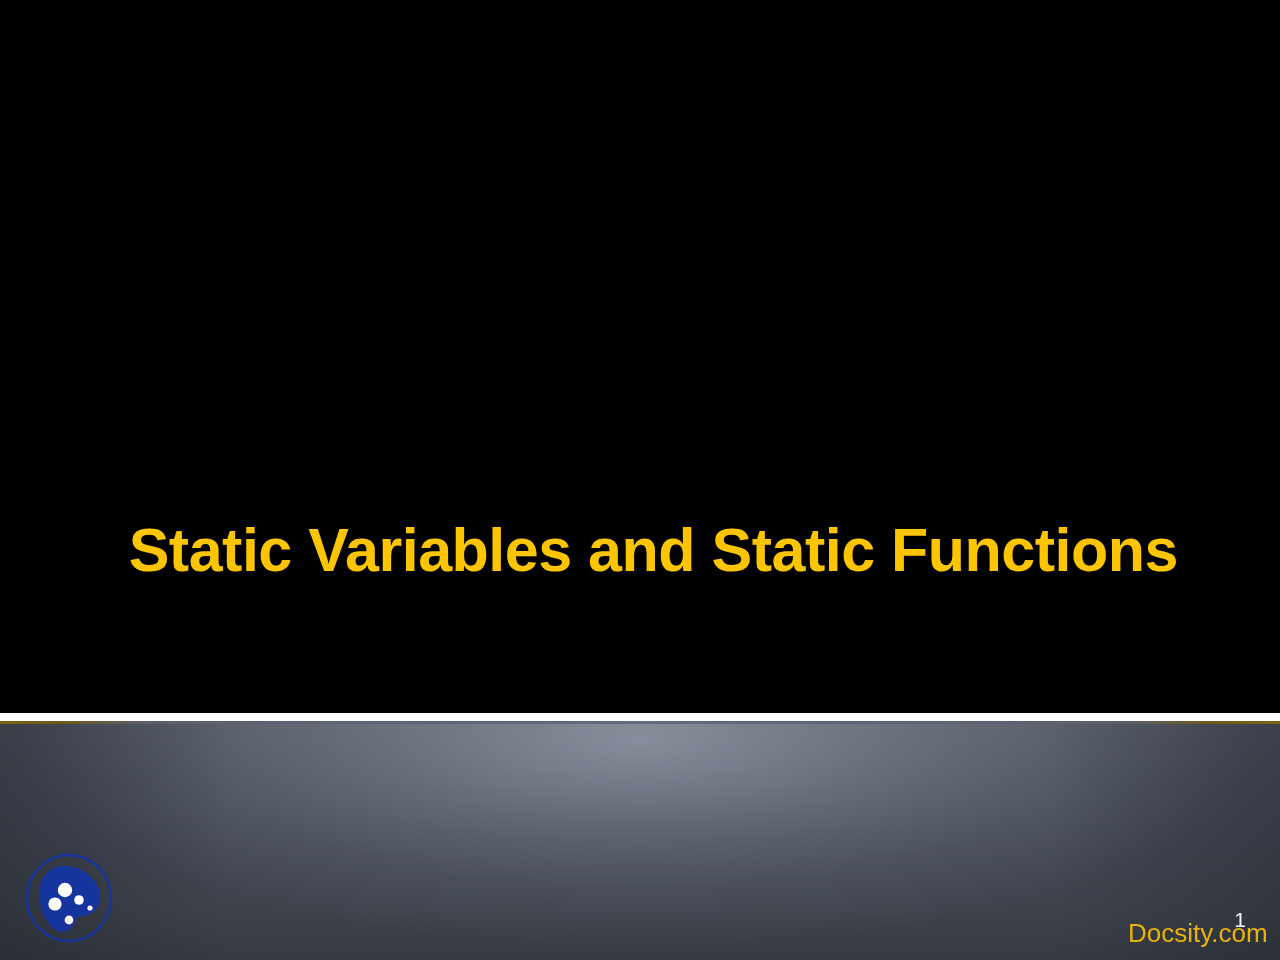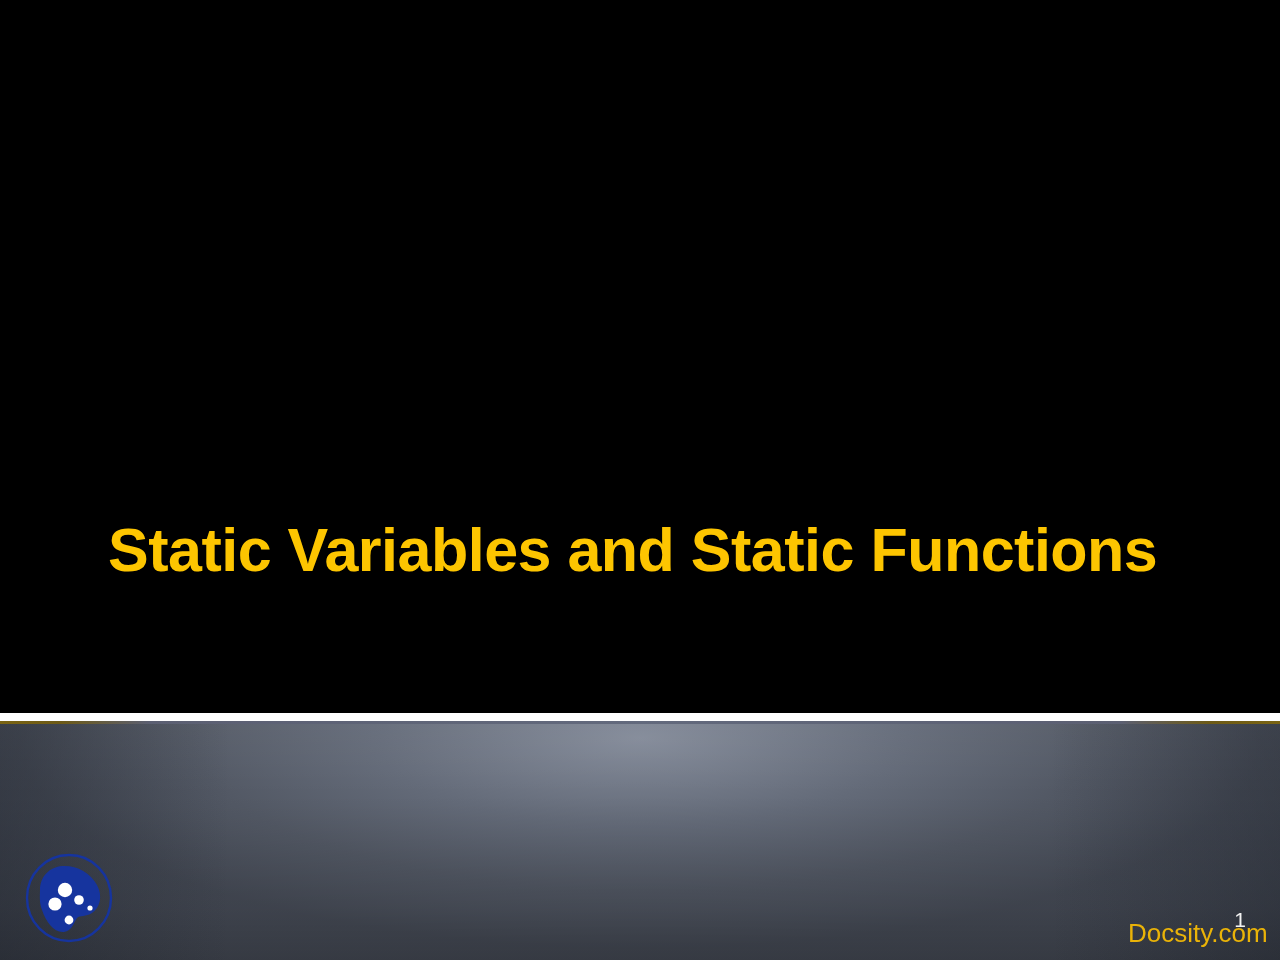--- a/index.html
+++ b/index.html
@@ -37,21 +37,21 @@
     left: 108px;
     top: 473px;
     width: 1070px;
     color: #FDC500;
     font-family: "Liberation Sans", sans-serif;
     font-size: 61px;
     font-weight: bold;
     letter-spacing: -0.5px;
     line-height: 72px;
     white-space: nowrap;
-    text-align: left;
+    text-align: right;
   }
 
   
   .separator-white {
     position: absolute;
     left: 0;
     top: 713px;
     width: 1280px;
     height: 8px;
     background: #FFFFFF;

